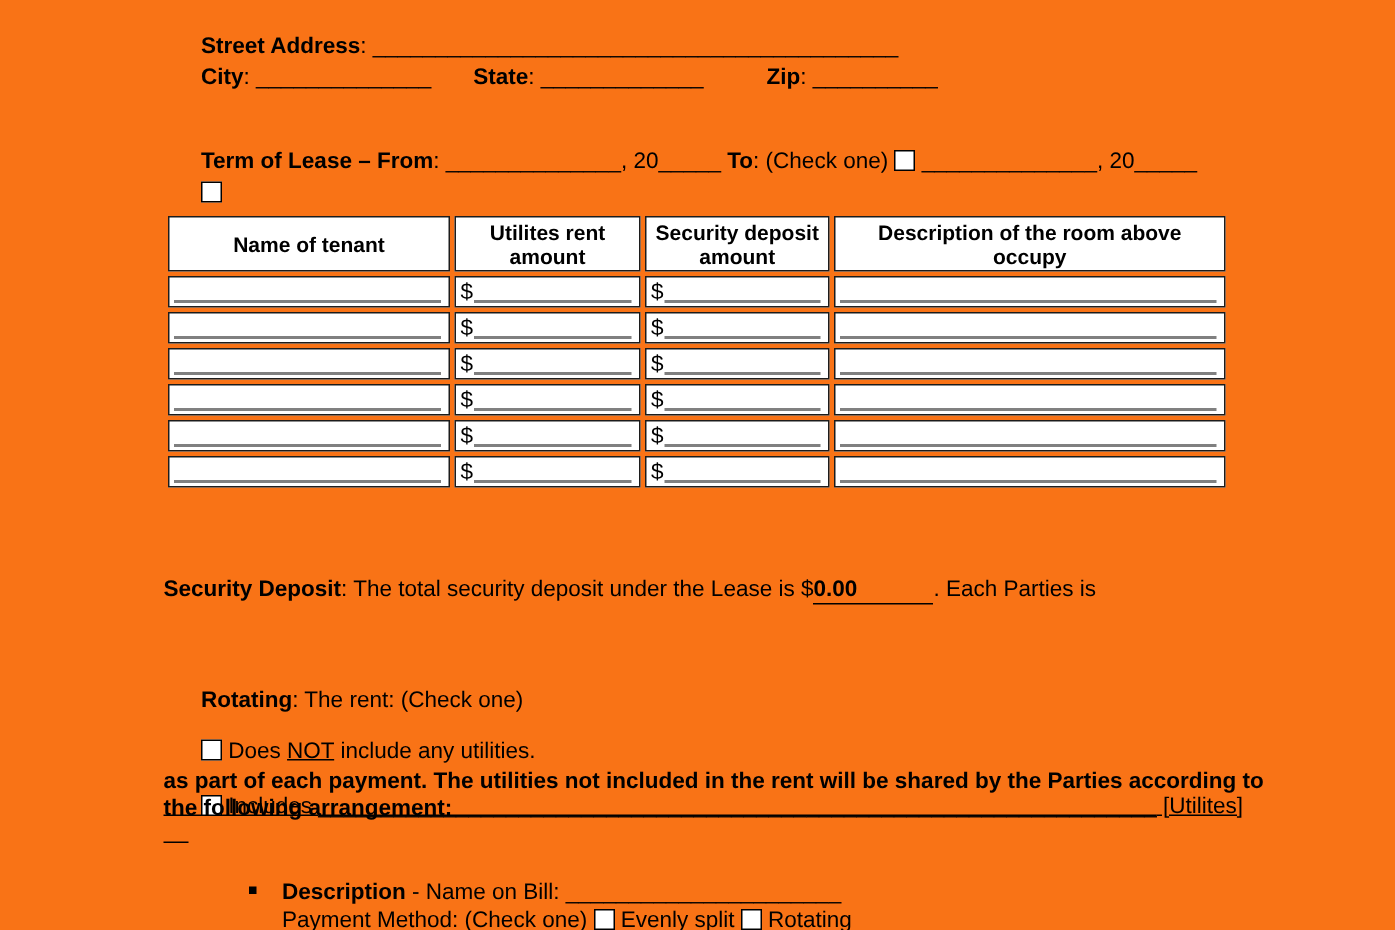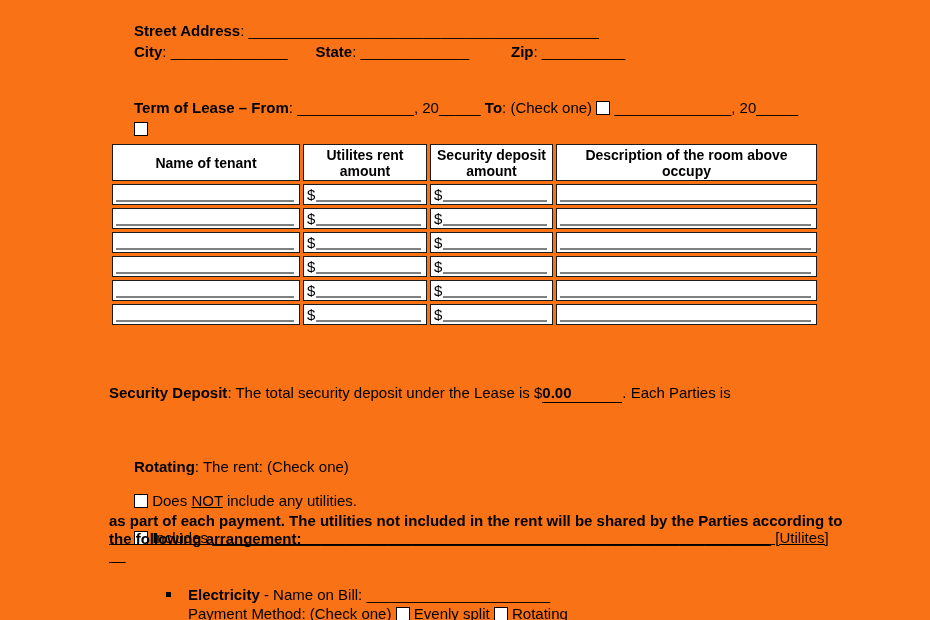--- a/index.html
+++ b/index.html
@@ -254,21 +254,21 @@
     <div class="line" style="top:474px;">
       <span class="cb"></span><span> Does </span><span class="ul">NOT</span><span> include any utilities.</span>
     </div>
     <div class="line" style="top:511px;text-decoration:underline;">
       <span class="cb"></span><span> Includes </span><span class="blank">___________________________________________________________________</span><span> [Utilites]</span>
     </div>
     <div class="line pre" style="top:512px;font-weight:bold;">as part of each payment. The utilities not included in the rent will be shared by the Parties according to
 the following arrangement:</div>
 
     <div class="line" style="top:568px; left:32px;">
-      <span class="bullet"></span><span style="display:inline-block;width:17px;"></span><b>Electricity</b><span> - Name on Bill: </span><span class="blank">______________________</span>
+      <span class="bullet"></span><span style="display:inline-block;width:17px;"></span><b>Description</b><span> - Name on Bill: </span><span class="blank">______________________</span>
     </div>
     <div class="line" style="top:587px; left:54px;">
       <span>Payment Method: (Check one) </span><span class="cb"></span><span> Evenly split </span><span class="cb"></span><span> Rotating</span>
     </div>
     <div class="line" style="top:607px; left:32px;">
       <span style="display:inline-block;width:17px;"></span>
     </div>
 
   </div>
 </div>

